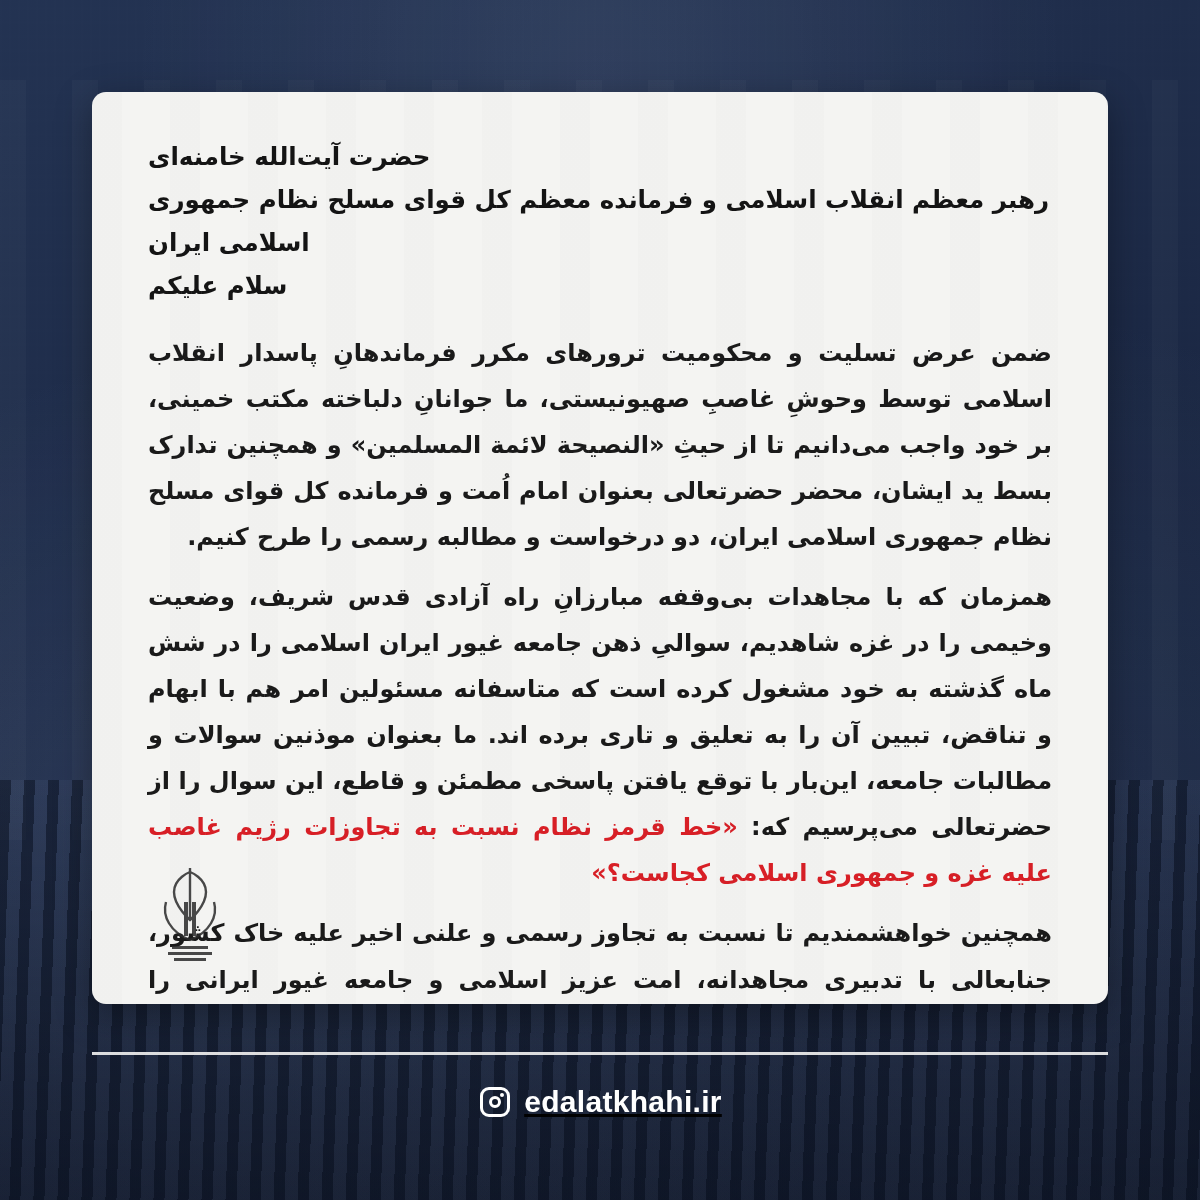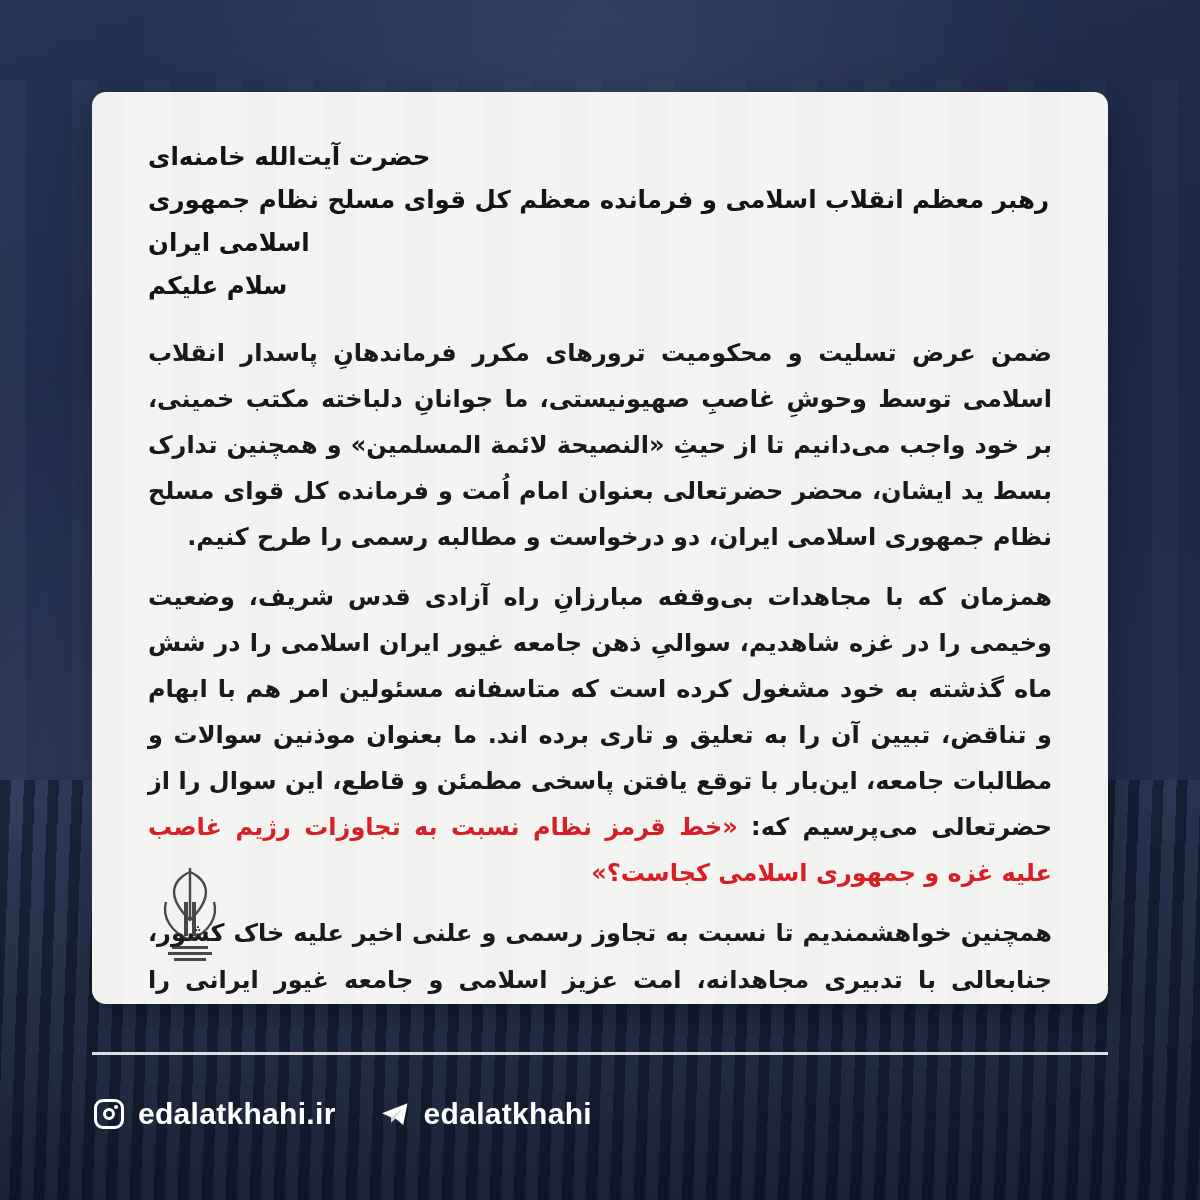--- a/index.html
+++ b/index.html
@@ -134,24 +134,25 @@
     background: #e8e8e8;
     opacity: 0.95;
   }
   .footer {
     position: absolute;
     left: 92px;
     top: 1085px;
     width: 1016px;
     height: 58px;
     display: flex;
-    flex-direction: row;
+    flex-direction: column;
     align-items: center;
     gap: 12px;
     direction: ltr;
+    text-decoration: underline;
   }
   .handle {
     display: flex;
     align-items: center;
     gap: 12px;
     color: #ffffff;
     font-size: 30px;
     font-weight: bold;
     letter-spacing: 0.3px;
     font-family: "Liberation Sans", sans-serif;
@@ -241,23 +242,14 @@
   <div class="footer-rule"></div>
 
   <div class="footer">
     <div class="handle instagram">
       <span class="ico">
         <span class="ig-icon"></span>
       </span>
       <span>edalatkhahi.ir</span>
     </div>
     <span class="sep"></span>
-    <div class="handle telegram">
-      <span class="ico">
-        <svg class="tg-icon" viewBox="0 0 32 32" aria-hidden="true">
-          <path d="M3 15.2 L28.5 5.2 L24.2 27 L16.4 20.6 L12.2 24.6 L12.4 19.4 Z" fill="#ffffff"></path>
-          <path d="M12.4 19.4 L24 10.4 L12.2 24.6 Z" fill="#cfd8e6"></path>
-        </svg>
-      </span>
-      <span>edalatkhahi</span>
-    </div>
   </div>
 </div>
 
 </body></html>

